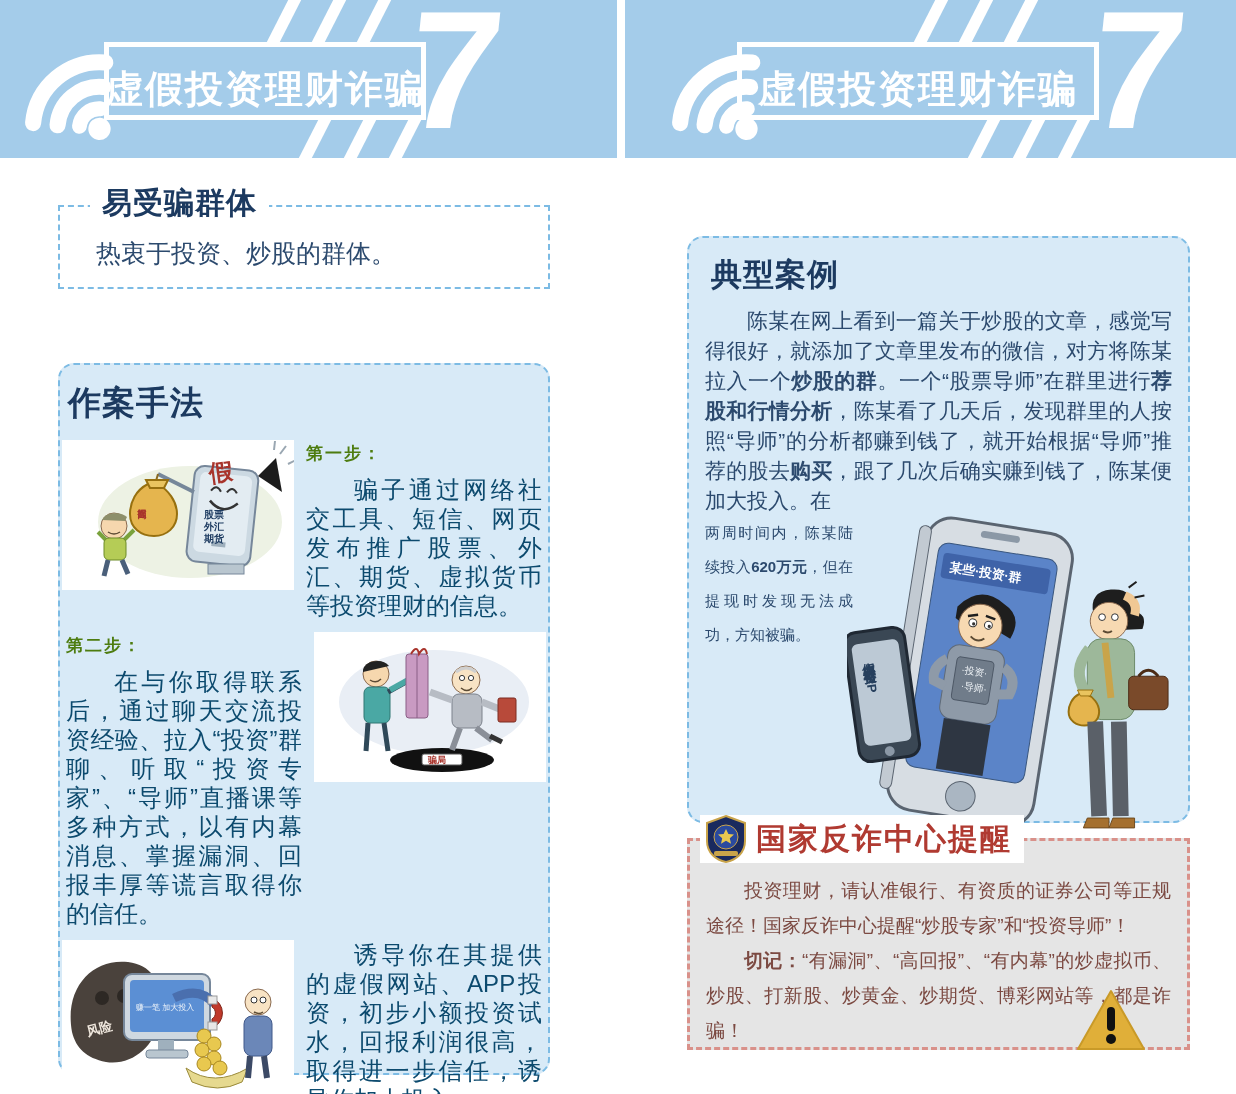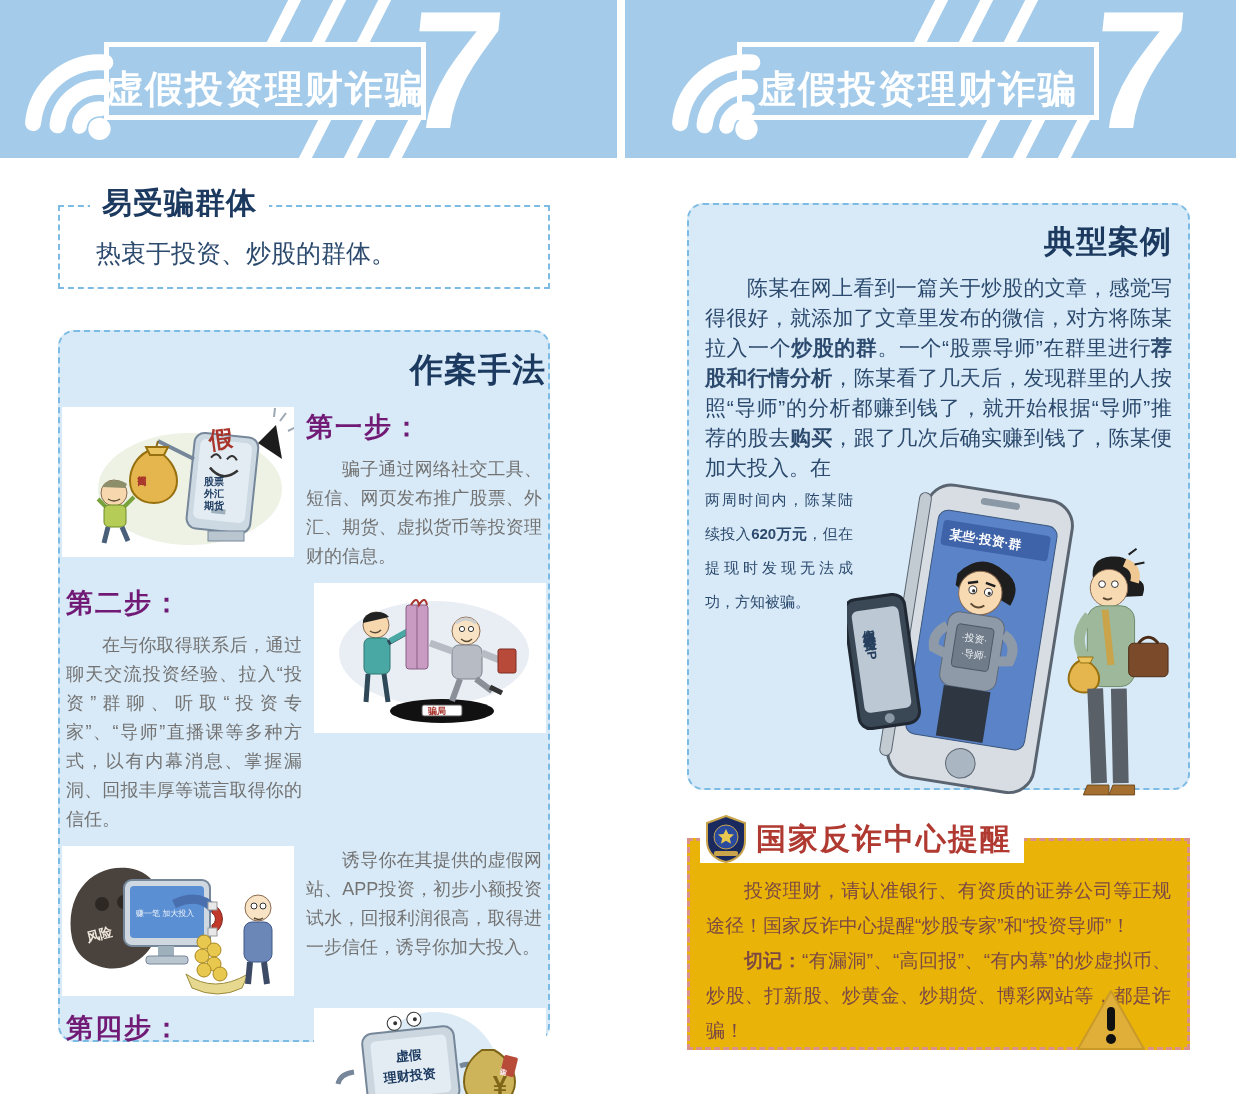--- a/index.html
+++ b/index.html
@@ -21,50 +21,50 @@
   .stripes.s-bot i{height:48px;}
   .half.right .stripes.s-top{left:300px;}
   .half.right .stripes.s-bot{left:352px;}
   .title-box{position:absolute;top:42px;left:104px;width:312px;height:68px;
              border:5px solid #fff;display:flex;align-items:flex-end;justify-content:center;}
   .half.right .title-box{left:112px;width:352px;}
   .title-box span{color:#fff;font-weight:bold;font-size:38px;letter-spacing:2px;white-space:nowrap;}
   .numeral{position:absolute;top:-14px;left:408px;color:#fff;font-weight:bold;
            font-size:168px;line-height:168px;transform:skewX(-6deg);}
   .half.right .numeral{left:466px;}
-  .box-title{font-weight:bold;font-size:30px;color:#1c3a60;letter-spacing:1px;text-align:right;}
+  .box-title{font-weight:bold;font-size:30px;color:#1c3a60;letter-spacing:1px;}
 
   .victims{position:absolute;left:58px;top:205px;width:488px;height:80px;
            border:2px dashed #7cbbe4;background:#fff;}
   .victims .box-title{position:absolute;top:-24px;left:30px;background:#fff;padding:0 12px;}
   .victims p{margin:0;padding:30px 0 0 36px;font-size:25px;color:#2c4a6e;}
 
-  .panel{background:#d8eaf7;border:2px dashed #7cbbe4;border-radius:16px;box-sizing:border-box;}
+  .panel{background:#d8eaf7;border:2px dashed #7cbbe4;border-radius:16px;box-sizing:border-box;margin-top:33px;}
   .methods{position:absolute;left:58px;top:330px;width:492px;height:712px;padding:12px 2px;}
   .methods .box-title{font-size:33px;margin:4px 0 14px 6px;}
   .m-row{display:flex;margin-bottom:12px;}
   .m-row .art{width:232px;height:150px;background:#fff;flex:0 0 232px;overflow:hidden;}
   .m-row .art svg{display:block;width:232px;height:150px;}
   .m-row .txt{flex:1;padding:0 4px 0 12px;}
   .m-row.rev .txt{padding:0 12px 0 4px;}
-  .m-row h3{margin:2px 0 10px 0;font-size:27px;color:#701a75;letter-spacing:2px;}
-  .m-row p{margin:0;font-size:18px;line-height:29px;color:#737373;text-align:justify;text-indent:2em;}
+  .m-row h3{margin:2px 0 10px 0;font-size:17px;color:#4d7c0f;letter-spacing:2px;}
+  .m-row p{margin:0;font-size:24px;line-height:29px;color:#0c4a6e;text-align:justify;text-indent:2em;}
 
   
   .case{position:absolute;left:62px;top:203px;width:503px;height:587px;padding:14px 16px;}
   .case .box-title{font-size:31px;margin:2px 0 10px 6px;}
   .case p.lead{margin:0;font-size:21px;line-height:30px;color:#2c4a6e;text-align:justify;text-indent:2em;}
   .case .row{display:flex;}
   .case .row p{margin:0;width:148px;flex:0 0 148px;font-size:15px;line-height:34px;
                color:#2c4a6e;text-align:justify;}
   .case .row svg{display:block;width:330px;height:352px;margin-left:-6px;}
   .b{font-weight:bold;}
 
   .reminder{position:absolute;left:62px;top:838px;width:503px;height:212px;
-            border:3px dashed #d9918a;background:#eab308;box-sizing:border-box;}
+            border:3px dashed #d9918a;background:#e5e5e5;box-sizing:border-box;}
   .rem-head{position:absolute;top:-26px;left:10px;background:#fff;padding:0 12px 0 4px;
             display:flex;align-items:center;gap:8px;}
   .rem-head svg{width:44px;height:48px;}
   .rem-head span{font-weight:bold;font-size:30px;color:#b03a31;letter-spacing:2px;}
   .reminder p{margin:0;padding:0 16px;font-size:19px;line-height:35px;color:#7c4a42;
               text-align:justify;text-indent:2em;}
   .reminder p.first{padding-top:32px;}
   .warn{position:absolute;right:40px;bottom:-8px;width:72px;height:68px;}
 
   .art text, .case text{font-family:"Liberation Sans","DejaVu Sans",sans-serif;}

